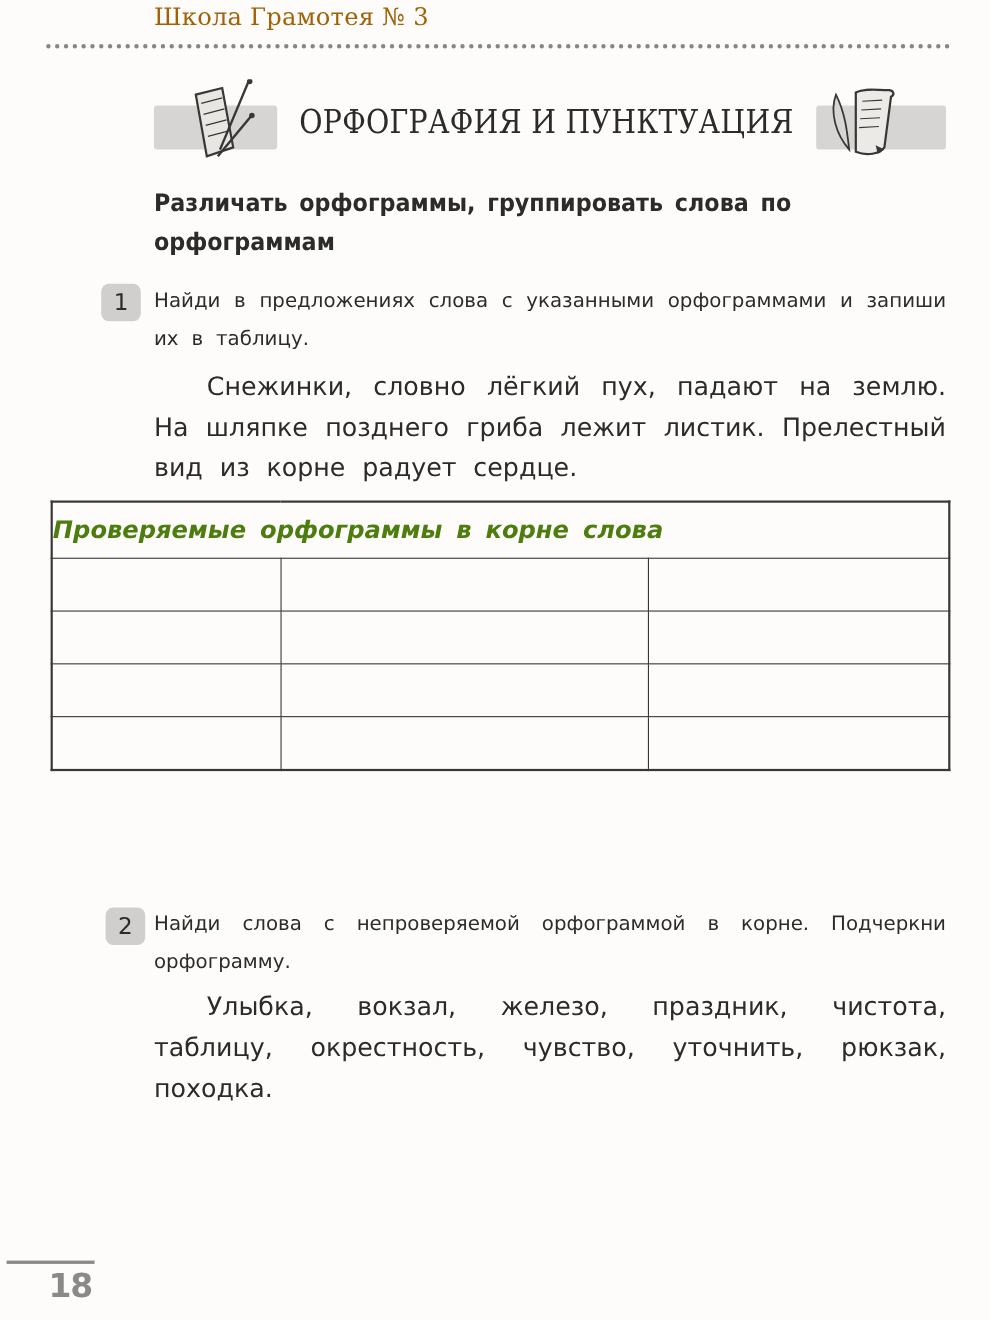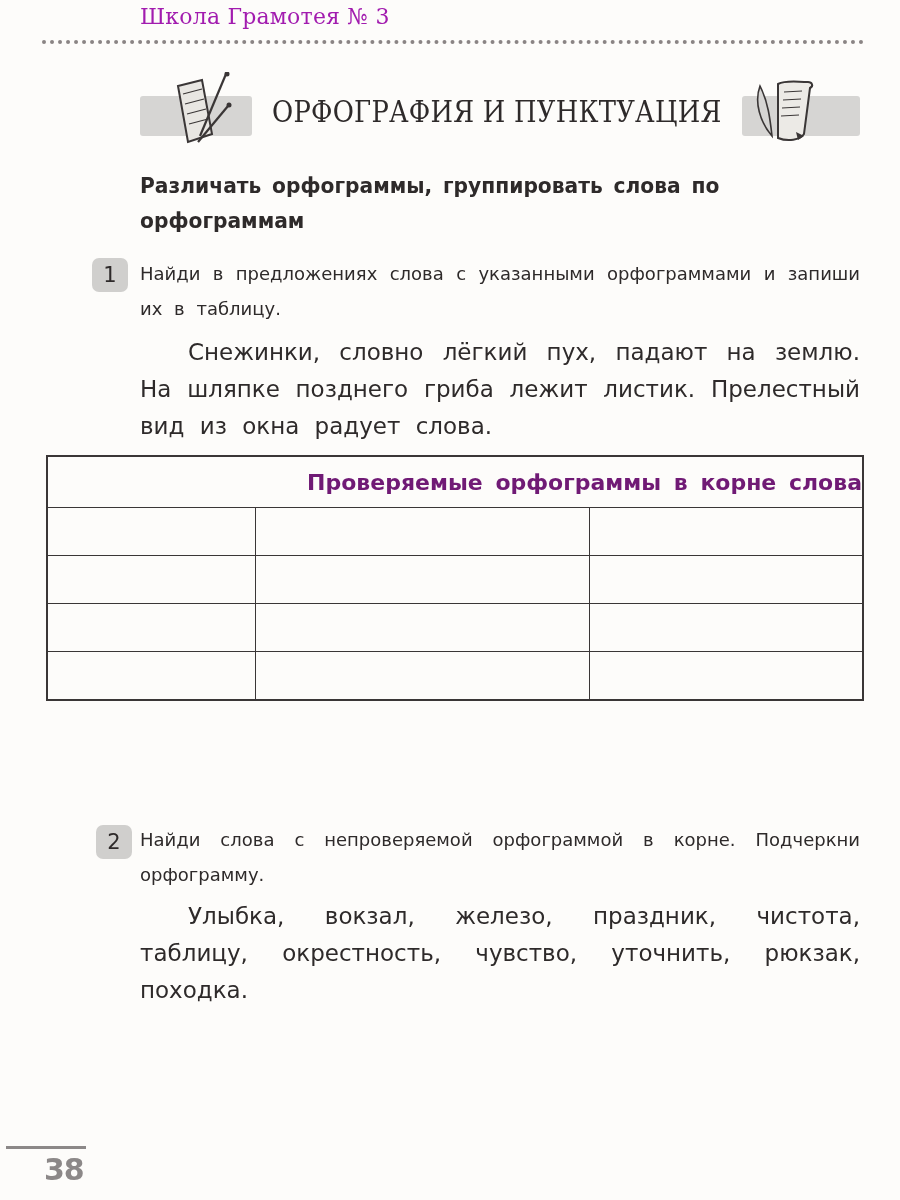--- a/index.html
+++ b/index.html
@@ -3,21 +3,21 @@
   <meta charset="utf-8">
   <style>
     html, body { margin: 0; padding: 0; }
     body {
       width: 900px; height: 1200px; position: relative; overflow: hidden;
       background: #fdfcfa; color: #2e2a2a;
       font-family: "DejaVu Sans", sans-serif;
     }
     .running-header {
       position: absolute; left: 140px; top: 4px;
-      font-family: "DejaVu Serif", serif; font-size: 22px; color: #a21caf;
+      font-family: "DejaVu Serif", serif; font-size: 22px; color: #a16207;
       letter-spacing: 0.2px;
     }
     .dotted-rule {
       position: absolute; left: 42px; top: 40px; width: 822px; height: 0;
       border-top: 4px dotted #8a8484;
     }
     .banner-band {
       position: absolute; top: 96px; height: 40px; background: #d6d5d3; border-radius: 3px;
     }
     .banner-band.left { left: 140px; width: 112px; }
@@ -51,22 +51,23 @@
     .passage {
       position: absolute; left: 140px; width: 720px;
       font-size: 23px; line-height: 37px; color: #2e2a2a; text-align: justify;
       text-indent: 48px; word-spacing: 8px;
     }
     .ortho-table {
       position: absolute; left: 46px; top: 455px; width: 818px;
       border-collapse: collapse; border: 2px solid #3a3636;
     }
     .ortho-table td, .ortho-table th {
-      border: 1.5px solid #3a3636; padding: 0; text-align: right; vertical-align: middle;
-      color: #701a75;
+      border: 1.5px solid #3a3636; padding: 0; text-align: left; vertical-align: middle;
+      color: #4d7c0f;
+      font-style: italic;
     }
     .ortho-table th.caption-cell {
       height: 50px; font-weight: bold; font-size: 22px; word-spacing: 5px;
     }
     .ortho-table th.col-head {
       height: 78px; font-weight: bold; font-size: 21px; line-height: 31px; word-spacing: 4px;
     }
     .ortho-table td { height: 47px; }
     .page-rule {
       position: absolute; left: 6px; top: 1146px; width: 80px; height: 3px; background: #8c8888;
@@ -110,21 +111,21 @@
     </g>
     <path d="M8 8 C2 24 8 44 20 58 C18 40 16 24 8 8 Z" fill="#d6d5d3" stroke="#3a3636" stroke-width="1.6"></path>
     <path d="M44 54 L52 58 L46 62 Z" fill="#3a3636"></path>
   </svg>
 </div>
 
 <div class="section-title">Различать орфограммы, группировать слова по орфограммам</div>
 
 <div class="task-badge" style="left:92px; top:258px;">1</div>
 <div class="task-text" style="top:256px;">Найди в предложениях слова с указанными орфограммами и запиши их в таблицу.</div>
-<div class="passage" style="top:334px;">Снежинки, словно лёгкий пух, падают на землю. На шляпке позднего гриба лежит листик. Прелестный вид из окна радует слова.</div>
+<div class="passage" style="top:334px;">Снежинки, словно лёгкий пух, падают на землю. На шляпке позднего гриба лежит листик. Прелестный вид из корне радует сердце.</div>
 
 <table class="ortho-table">
   <colgroup>
     <col style="width:209px">
       <col style="width:335px">
       <col style="width:274px">
   </colgroup>
   <thead>
     <tr>
       <th colspan="3" class="caption-cell">Проверяемые орфограммы в корне слова</th>
@@ -152,13 +153,13 @@
       <td></td>
     </tr>
   </tbody>
 </table>
 
 <div class="task-badge" style="left:96px; top:825px;">2</div>
 <div class="task-text" style="top:822px;">Найди слова с непроверяемой орфограммой в корне. Подчеркни орфограмму.</div>
 <div class="passage" style="top:898px;">Улыбка, вокзал, железо, праздник, чистота, таблицу, окрестность, чувство, уточнить, рюкзак, походка.</div>
 
 <div class="page-rule"></div>
-<div class="page-number">38</div>
+<div class="page-number">18</div>
 
 </body></html>

